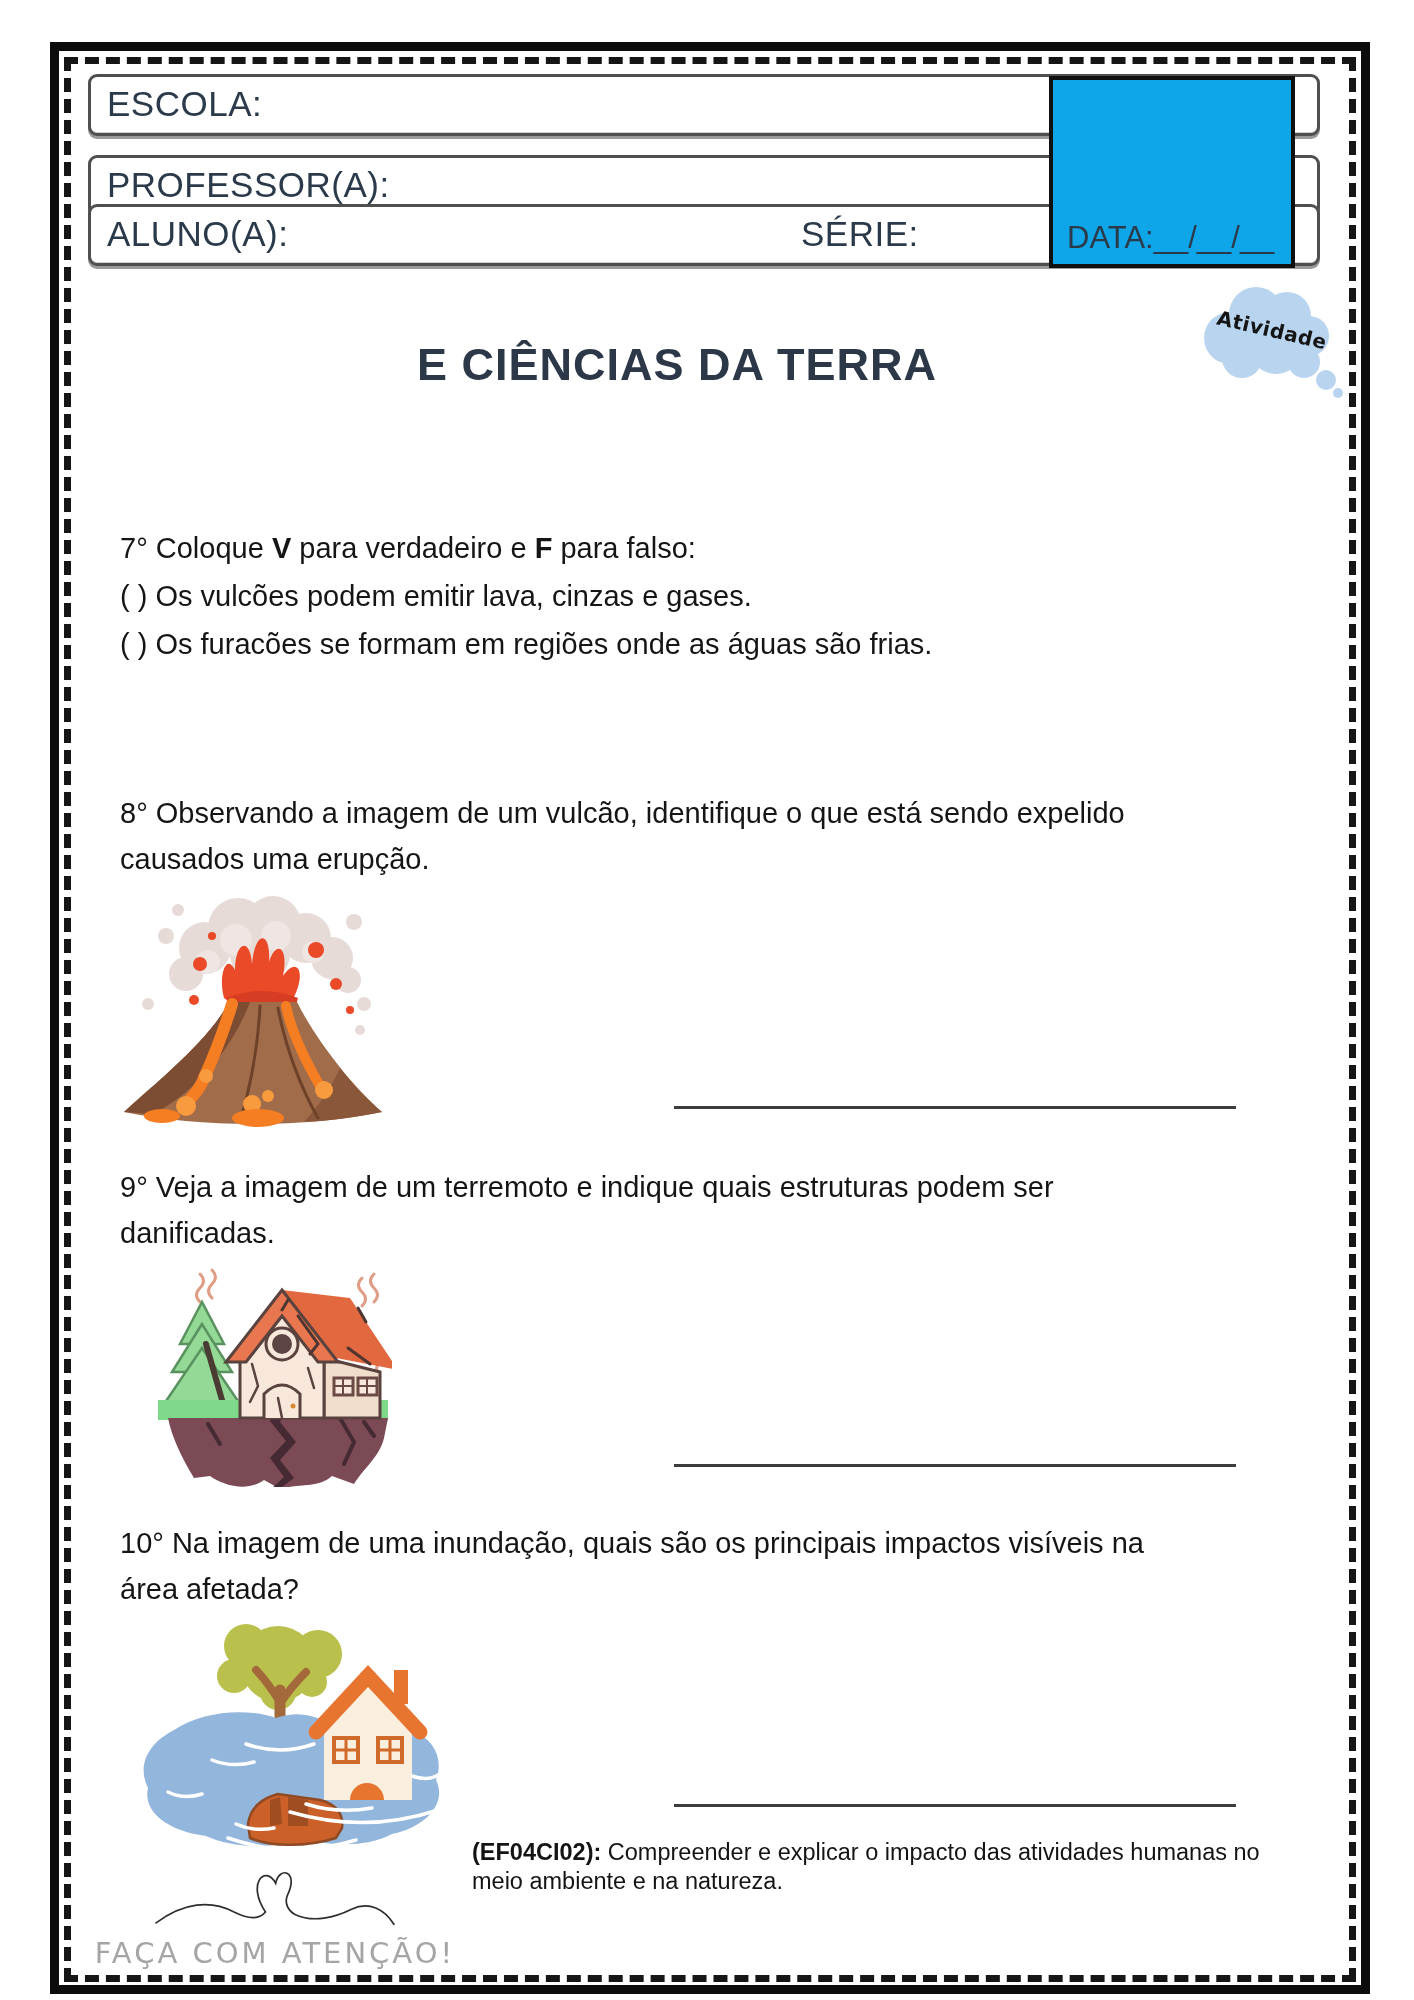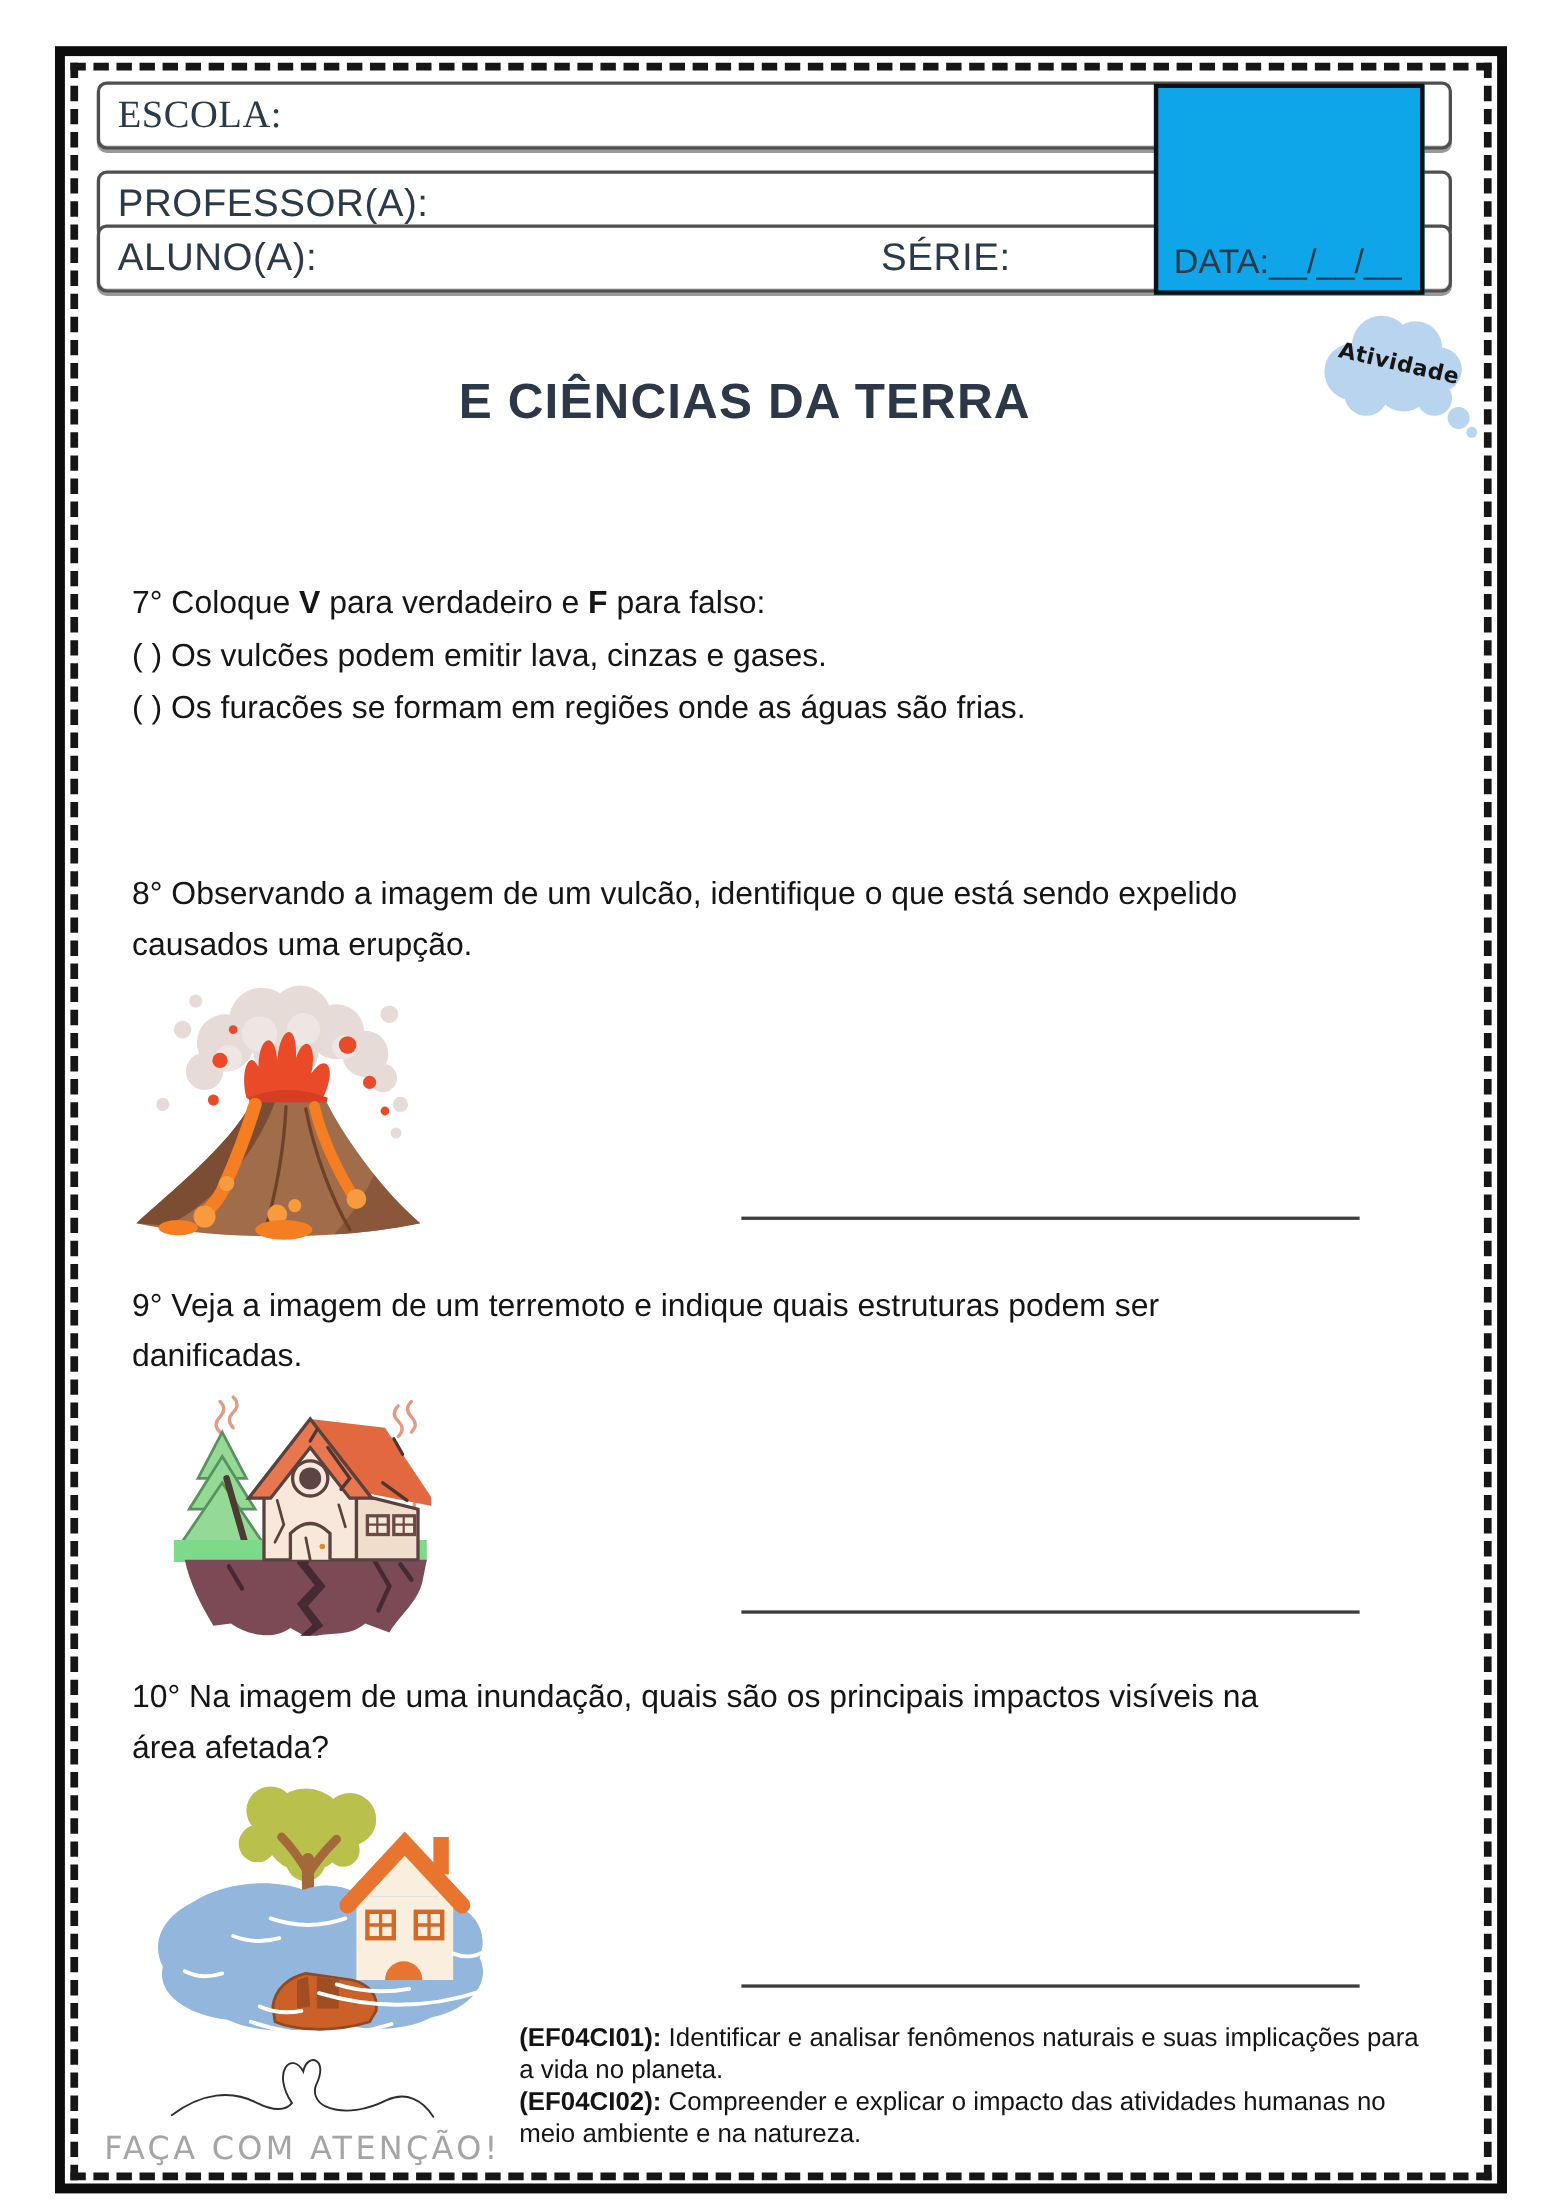--- a/index.html
+++ b/index.html
@@ -54,21 +54,21 @@
   }
   .squiggle{left:95px;top:1860px;width:360px;height:82px;}
   svg{display:block;}
 </style>
 </head>
 <body>
 
 <div class="abs solid-frame"></div>
 <div class="abs dashed-frame"></div>
 
-<div class="abs hrow" style="top:74px;font-family:Liberation Serif, serif;">
+<div class="abs hrow" style="top:74px;">
   <span class="hlabel">ESCOLA:</span>
 </div>
 <div class="abs hrow" style="top:139px;margin-top:16px;">
   <span class="hlabel">PROFESSOR(A):</span>
 </div>
 <div class="abs hrow" style="top:204px;">
   <span class="hlabel">ALUNO(A):</span>
   <span class="hlabel serie">SÉRIE:</span>
 </div>
 <div class="abs datebox">
@@ -265,21 +265,20 @@
       <path d="M100,226 Q164,248 228,228"></path>
       <path d="M108,212 Q126,220 146,216"></path>
       <path d="M284,164 Q300,170 312,162"></path>
       <path d="M40,180 Q56,188 74,182"></path>
     </g>
   </svg>
 </div>
 <div class="abs ansline" style="left:674px;top:1804px;"></div>
 
 <div class="abs skills">
-  <p><span class="code">(EF04CI01):</span><span> Identificar e analisar fenômenos naturais e suas implicações para a vida no planeta.</span></p>
   <p><span class="code">(EF04CI02):</span><span> Compreender e explicar o impacto das atividades humanas no meio ambiente e na natureza.</span></p>
 </div>
 
 <div class="abs squiggle">
   <svg width="360" height="82" viewBox="0 0 360 120">
     <path d="M6,92 C46,62 86,58 120,76 C142,87 158,86 166,76 C138,34 166,6 181,34 C186,8 216,16 198,52 C194,62 198,74 210,80 C236,92 268,84 292,72 C318,60 340,72 354,94" stroke="#2d2d2d" stroke-width="2.5" fill="none" stroke-linecap="round"></path>
   </svg>
 </div>
 <div class="abs motto">FAÇA COM ATENÇÃO!</div>
 

